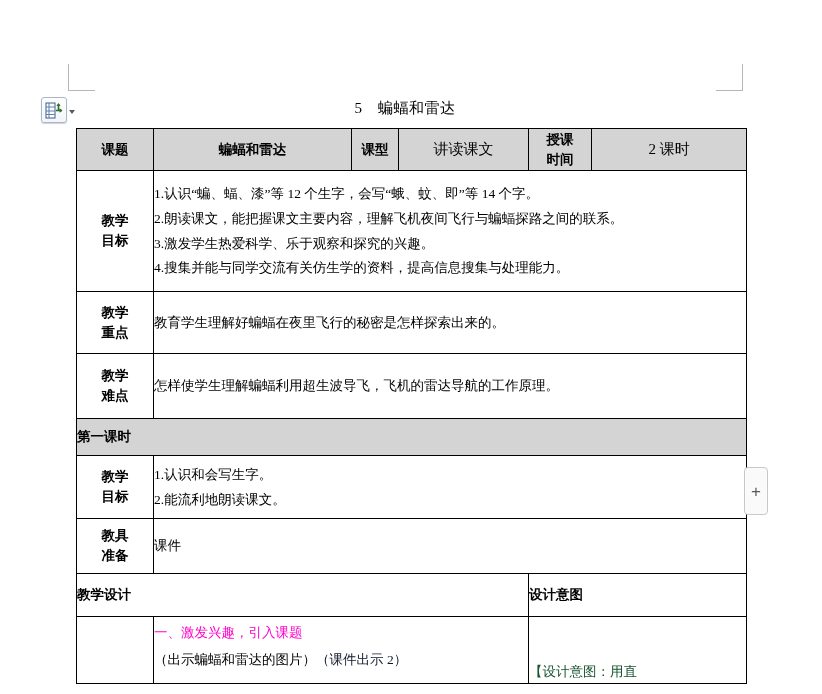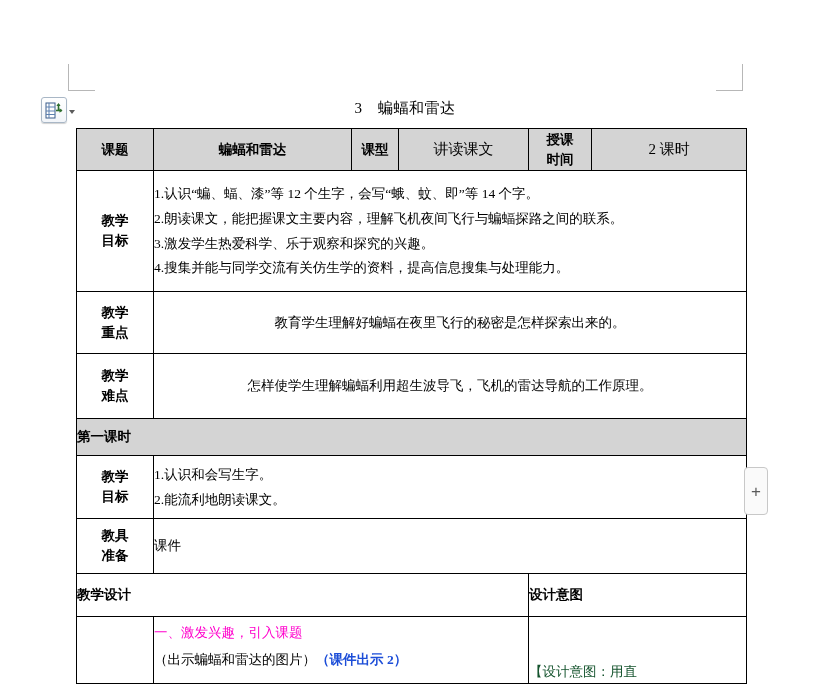--- a/index.html
+++ b/index.html
@@ -86,31 +86,31 @@
     vertical-align: middle;
     font-size: 13.5px;
     color: #000;
     line-height: 1.45;
   }
   .shade  { background: #d4d4d4; }
   .lbl    { text-align: center; font-weight: bold; font-size: 13.5px; line-height: 1.25; }
   .ctr    { text-align: center; }
   .bold   { font-weight: bold; }
   .gray-txt { color: #5a5a5a; }
-  .pad-l  { padding-left: 5px; padding-right: 5px; text-align: center; }
+  .pad-l  { padding-left: 5px; padding-right: 5px; }
   .pad-l2 { padding-left: 12px; padding-right: 6px; }
 
   .goal-list p { margin: 0 0 5px 0; }
   .goal-list p:last-child { margin-bottom: 0; }
   .goal-block { padding: 7px 6px 7px 5px; }
 
   .sec-head { text-align: left; font-weight: bold; font-size: 14px; }
 
   .magenta { color: #ff00cc; font-weight: normal; }
-  .blue    { color: #1d4ed8; font-weight: bold; }
+  .blue    { color: #0f172a; font-weight: normal; }
   .green   { color: #14532d; }
 
   .design-cell { padding: 6px 4px 0 6px; }
   .design-cell p { margin: 0; }
   .teach-cell { padding: 8px 6px 0 14px; }
   .teach-cell p { margin: 0 0 7px 0; }
 
   
   #add-control {
     position: absolute;
@@ -147,21 +147,21 @@
       <line x1="1" y1="13.5" x2="10" y2="13.5" stroke="#5c80b0" stroke-width="1"></line>
       <line x1="4" y1="2" x2="4" y2="17" stroke="#5c80b0" stroke-width="1"></line>
       <path d="M11 9.5 L17 9.5" stroke="#2f6f2f" stroke-width="1.6"></path>
       <path d="M17.5 9.5 L14.5 7.2 L14.5 11.8 Z" fill="#2f6f2f"></path>
       <path d="M13.5 3 L13.5 9" stroke="#2f6f2f" stroke-width="1.6"></path>
       <path d="M13.5 2 L11.4 5 L15.6 5 Z" fill="#2f6f2f"></path>
     </svg>
   </div>
   <div id="handle-caret"></div>
 
-  <div id="doc-title">3　蝙蝠和雷达</div>
+  <div id="doc-title">5　蝙蝠和雷达</div>
 
   <table id="lesson-table">
     <colgroup>
       <col style="width:77px">
       <col style="width:198px">
       <col style="width:47px">
       <col style="width:130px">
       <col style="width:63px">
       <col style="width:155px">
     </colgroup>

